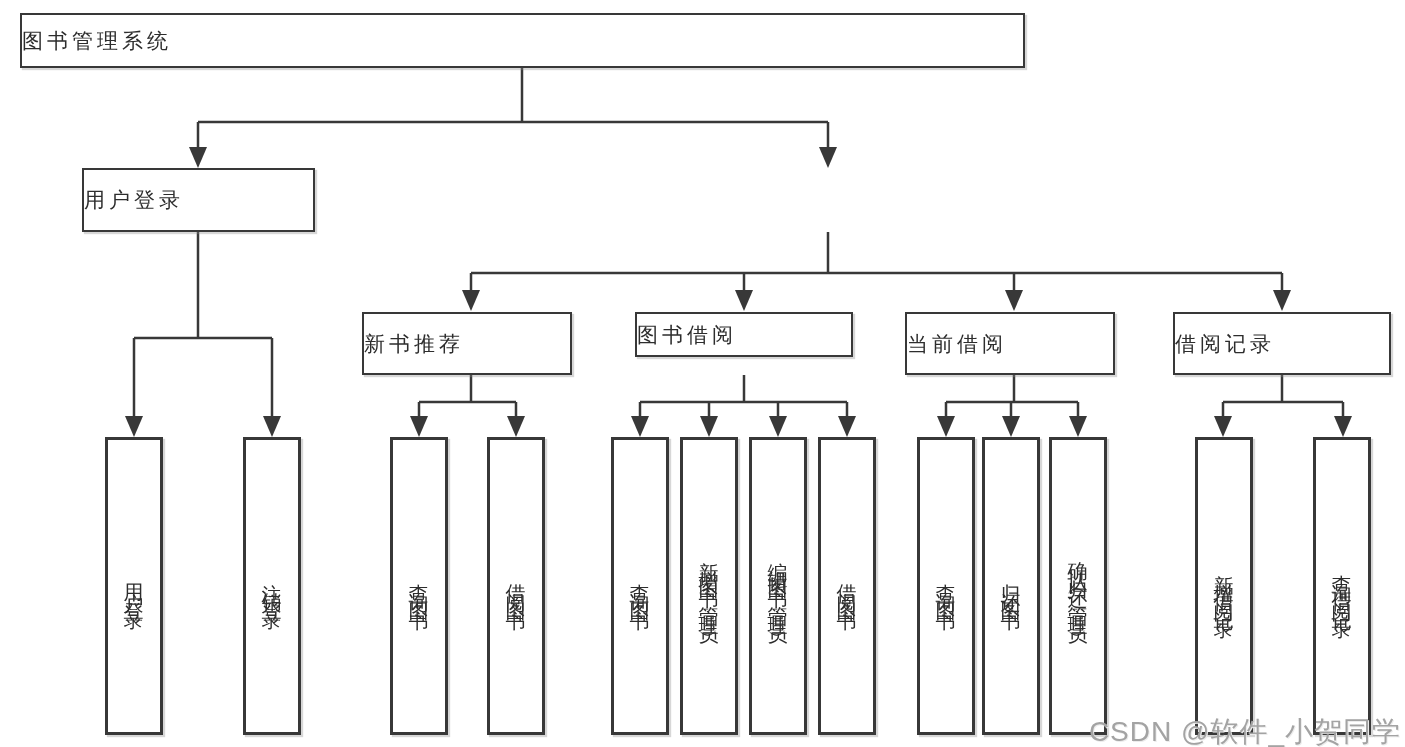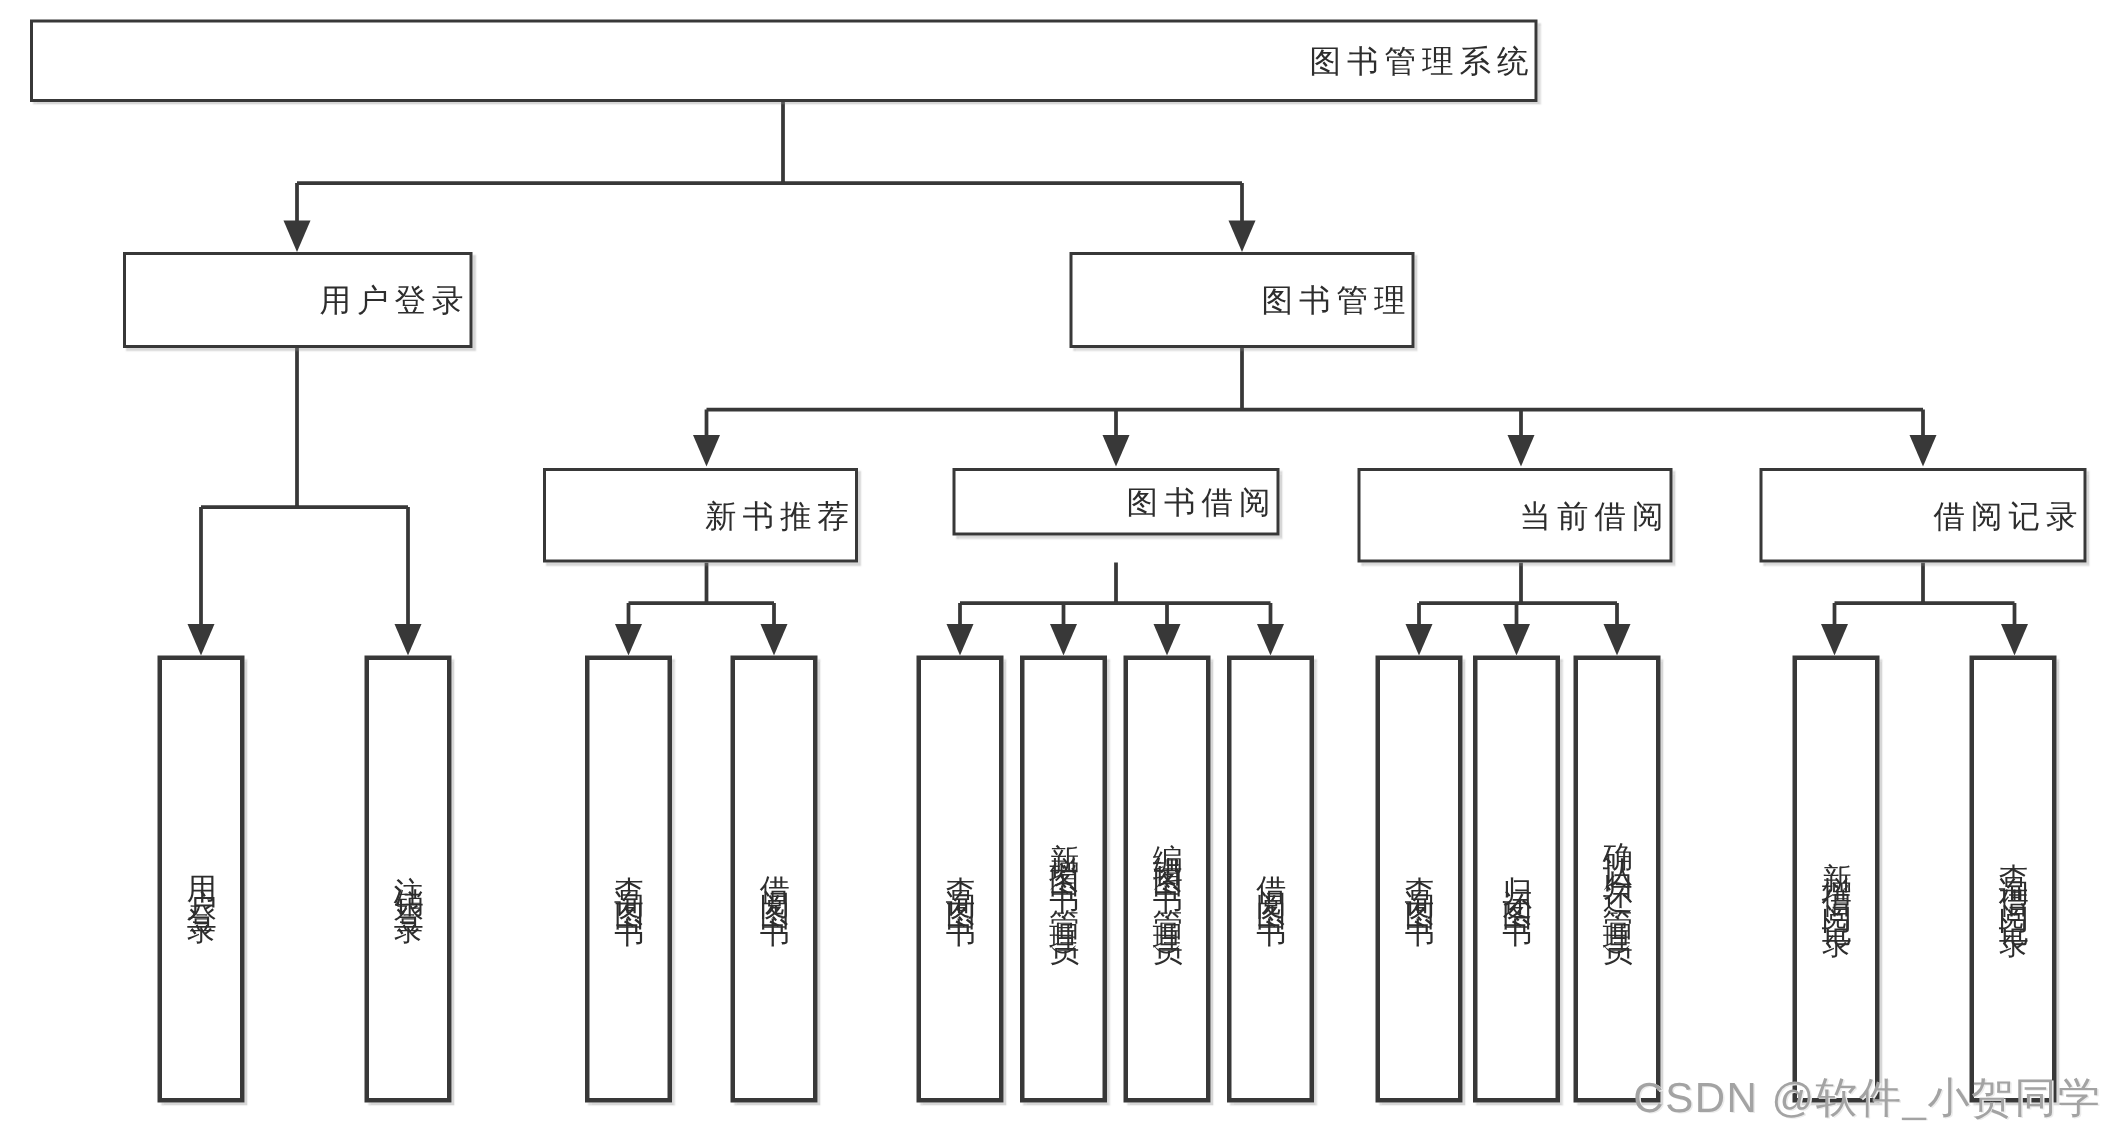--- a/index.html
+++ b/index.html
@@ -3,21 +3,21 @@
 <meta charset="utf-8">
 <style>
   html,body { margin:0; padding:0; background:#ffffff; }
   .stage {
     position:relative; width:1405px; height:747px; background:#ffffff;
     font-family:"Liberation Sans", sans-serif; overflow:hidden;
   }
   .wires { position:absolute; left:0; top:0; z-index:0; }
   .box {
     position:absolute; box-sizing:border-box; background:#ffffff;
-    border:2.5px solid #383838; display:flex; align-items:center; justify-content:flex-end;
+    border:2.5px solid #383838; display:flex; align-items:center; justify-content:flex-start;
     box-shadow:2px 2px 1px rgba(140,140,140,0.35); z-index:1;
   }
   .box .lbl {
     font-size:21px; color:#2d2d2d; letter-spacing:4px; white-space:nowrap; text-align:center;
   }
   .vbox {
     position:absolute; box-sizing:border-box; background:#ffffff;
     border:3px solid #383838; display:flex; align-items:center; justify-content:center;
     box-shadow:2px 2px 1px rgba(140,140,140,0.35); z-index:1;
     top:437px; height:298px; width:58px;
@@ -70,23 +70,20 @@
     </g>
   </svg>
 
   <div class="box" style="left:20px; top:13px; width:1005px; height:55px;">
     <span class="lbl">图书管理系统</span>
   </div>
 
   <div class="box" style="left:82px; top:168px; width:233px; height:64px;">
     <span class="lbl">用户登录</span>
   </div>
-  <div class="box" style="left:713px; top:168px; width:230px; height:64px;">
-    <span class="lbl">图书管理</span>
-  </div>
 
   <div class="box" style="left:362px; top:312px; width:210px; height:63px;">
     <span class="lbl">新书推荐</span>
   </div>
   <div class="box" style="left:635px; top:312px; width:218px; height:45px;">
     <span class="lbl">图书借阅</span>
   </div>
   <div class="box" style="left:905px; top:312px; width:210px; height:63px;">
     <span class="lbl">当前借阅</span>
   </div>

